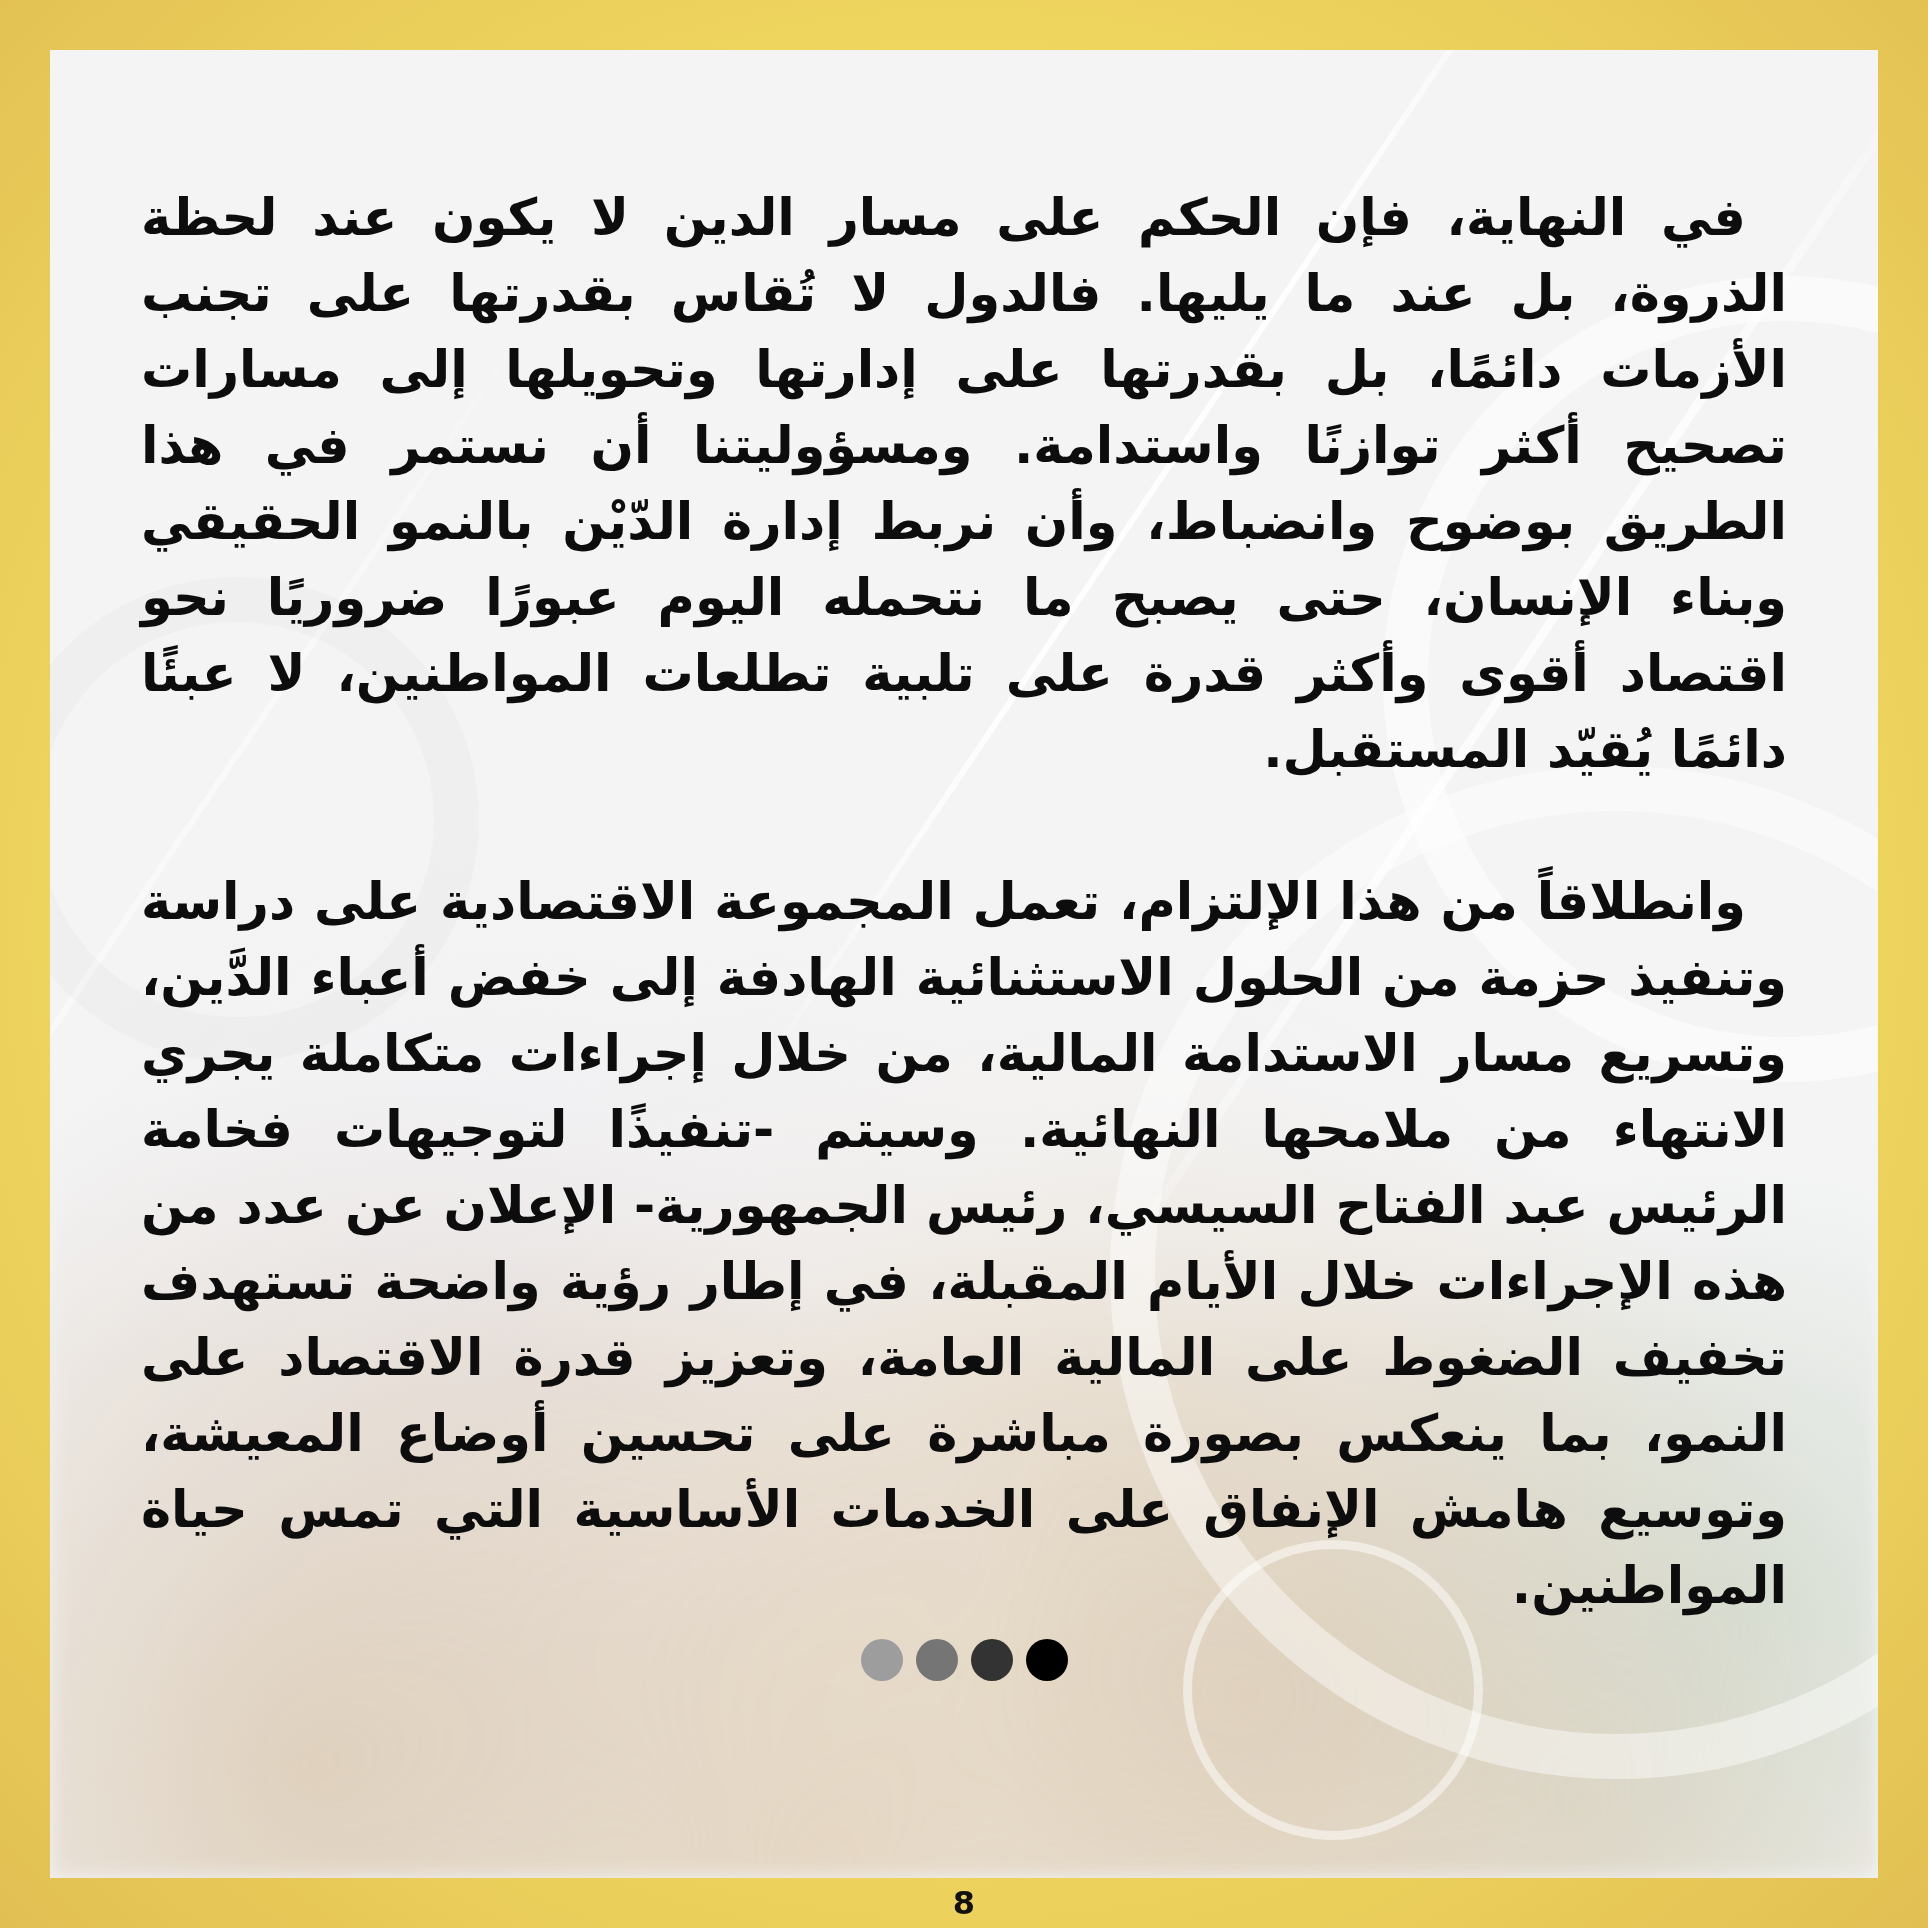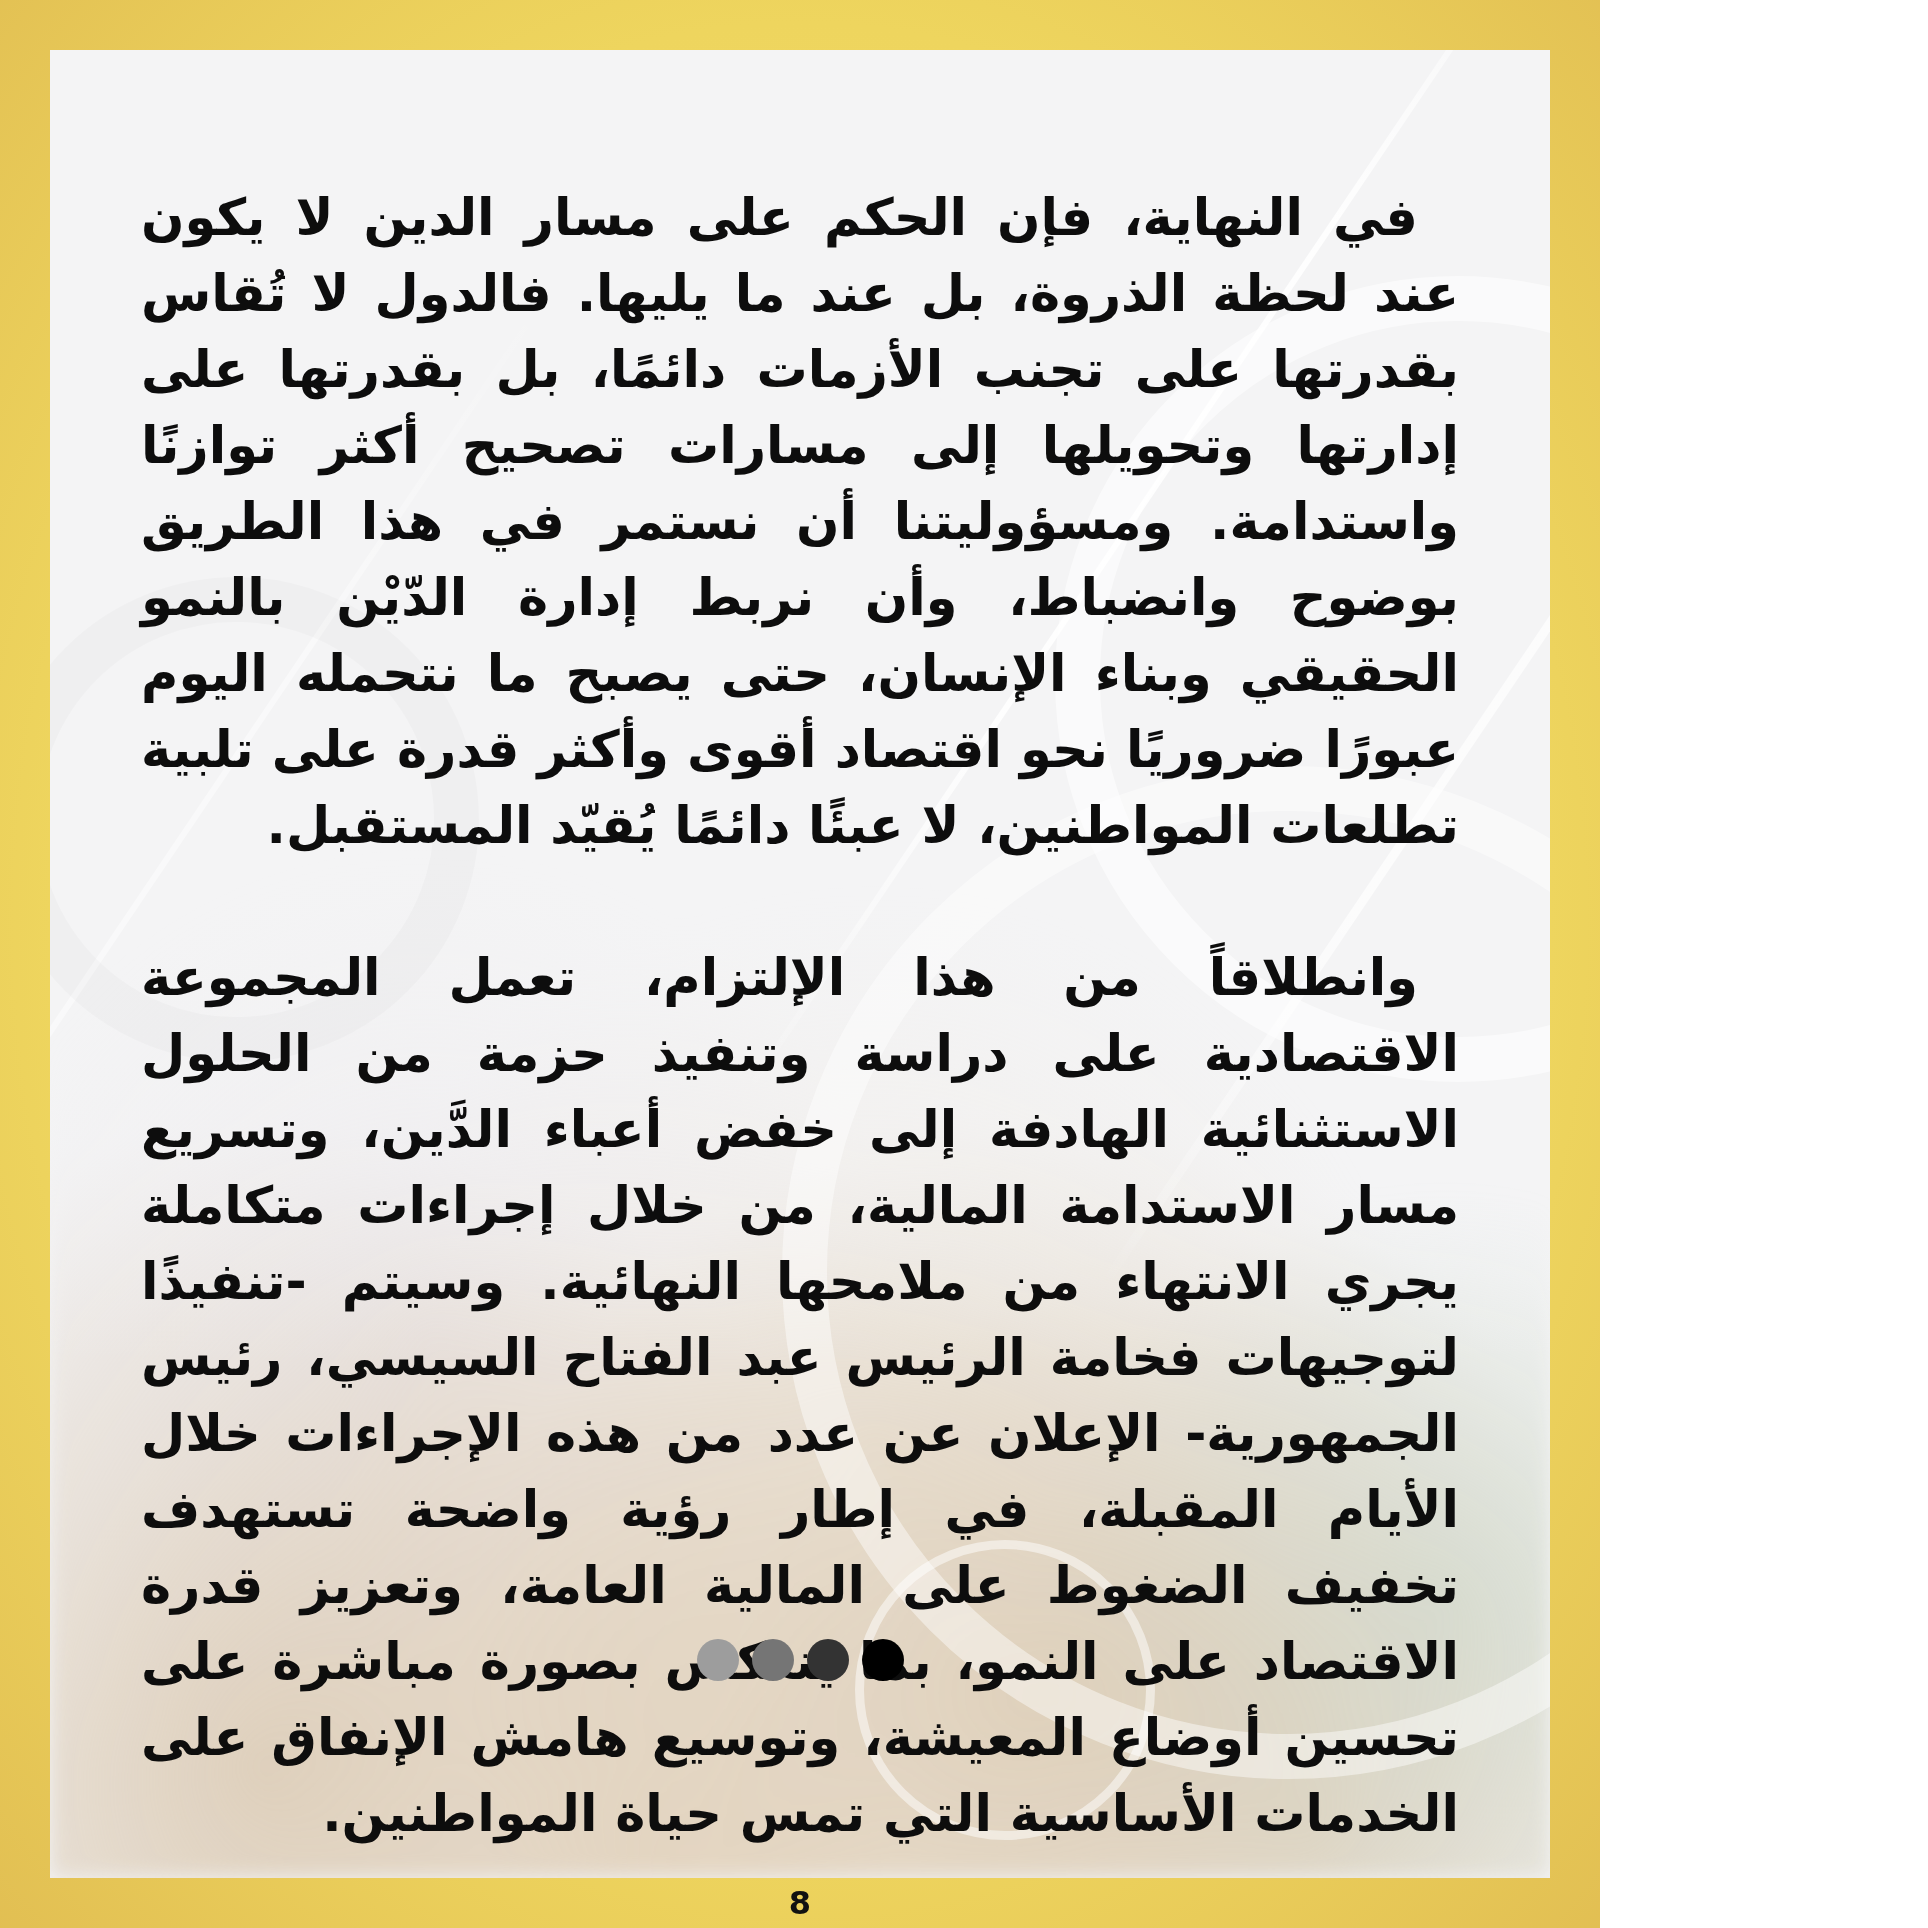--- a/index.html
+++ b/index.html
@@ -1,20 +1,20 @@
 <!DOCTYPE html>
 <html lang="ar" style="font-size:15px"><head>
 <meta charset="utf-8">
 <style>
   html, body { margin: 0; padding: 0; }
   body { width: 1928px; height: 1928px; font-family: "DejaVu Sans", "Liberation Sans", sans-serif; }
 
   .page {
     position: relative;
-    width: 1600px;
+    width: 1928px;
     height: 1928px;
     overflow: hidden;
     
     background: radial-gradient(130% 130% at 50% 48%,
       #f7e06a 0%, #eed55e 36%, #dfba50 60%, #cc9c3a 84%, #b5832a 100%);
   }
 
   
   .content {
     position: absolute;

